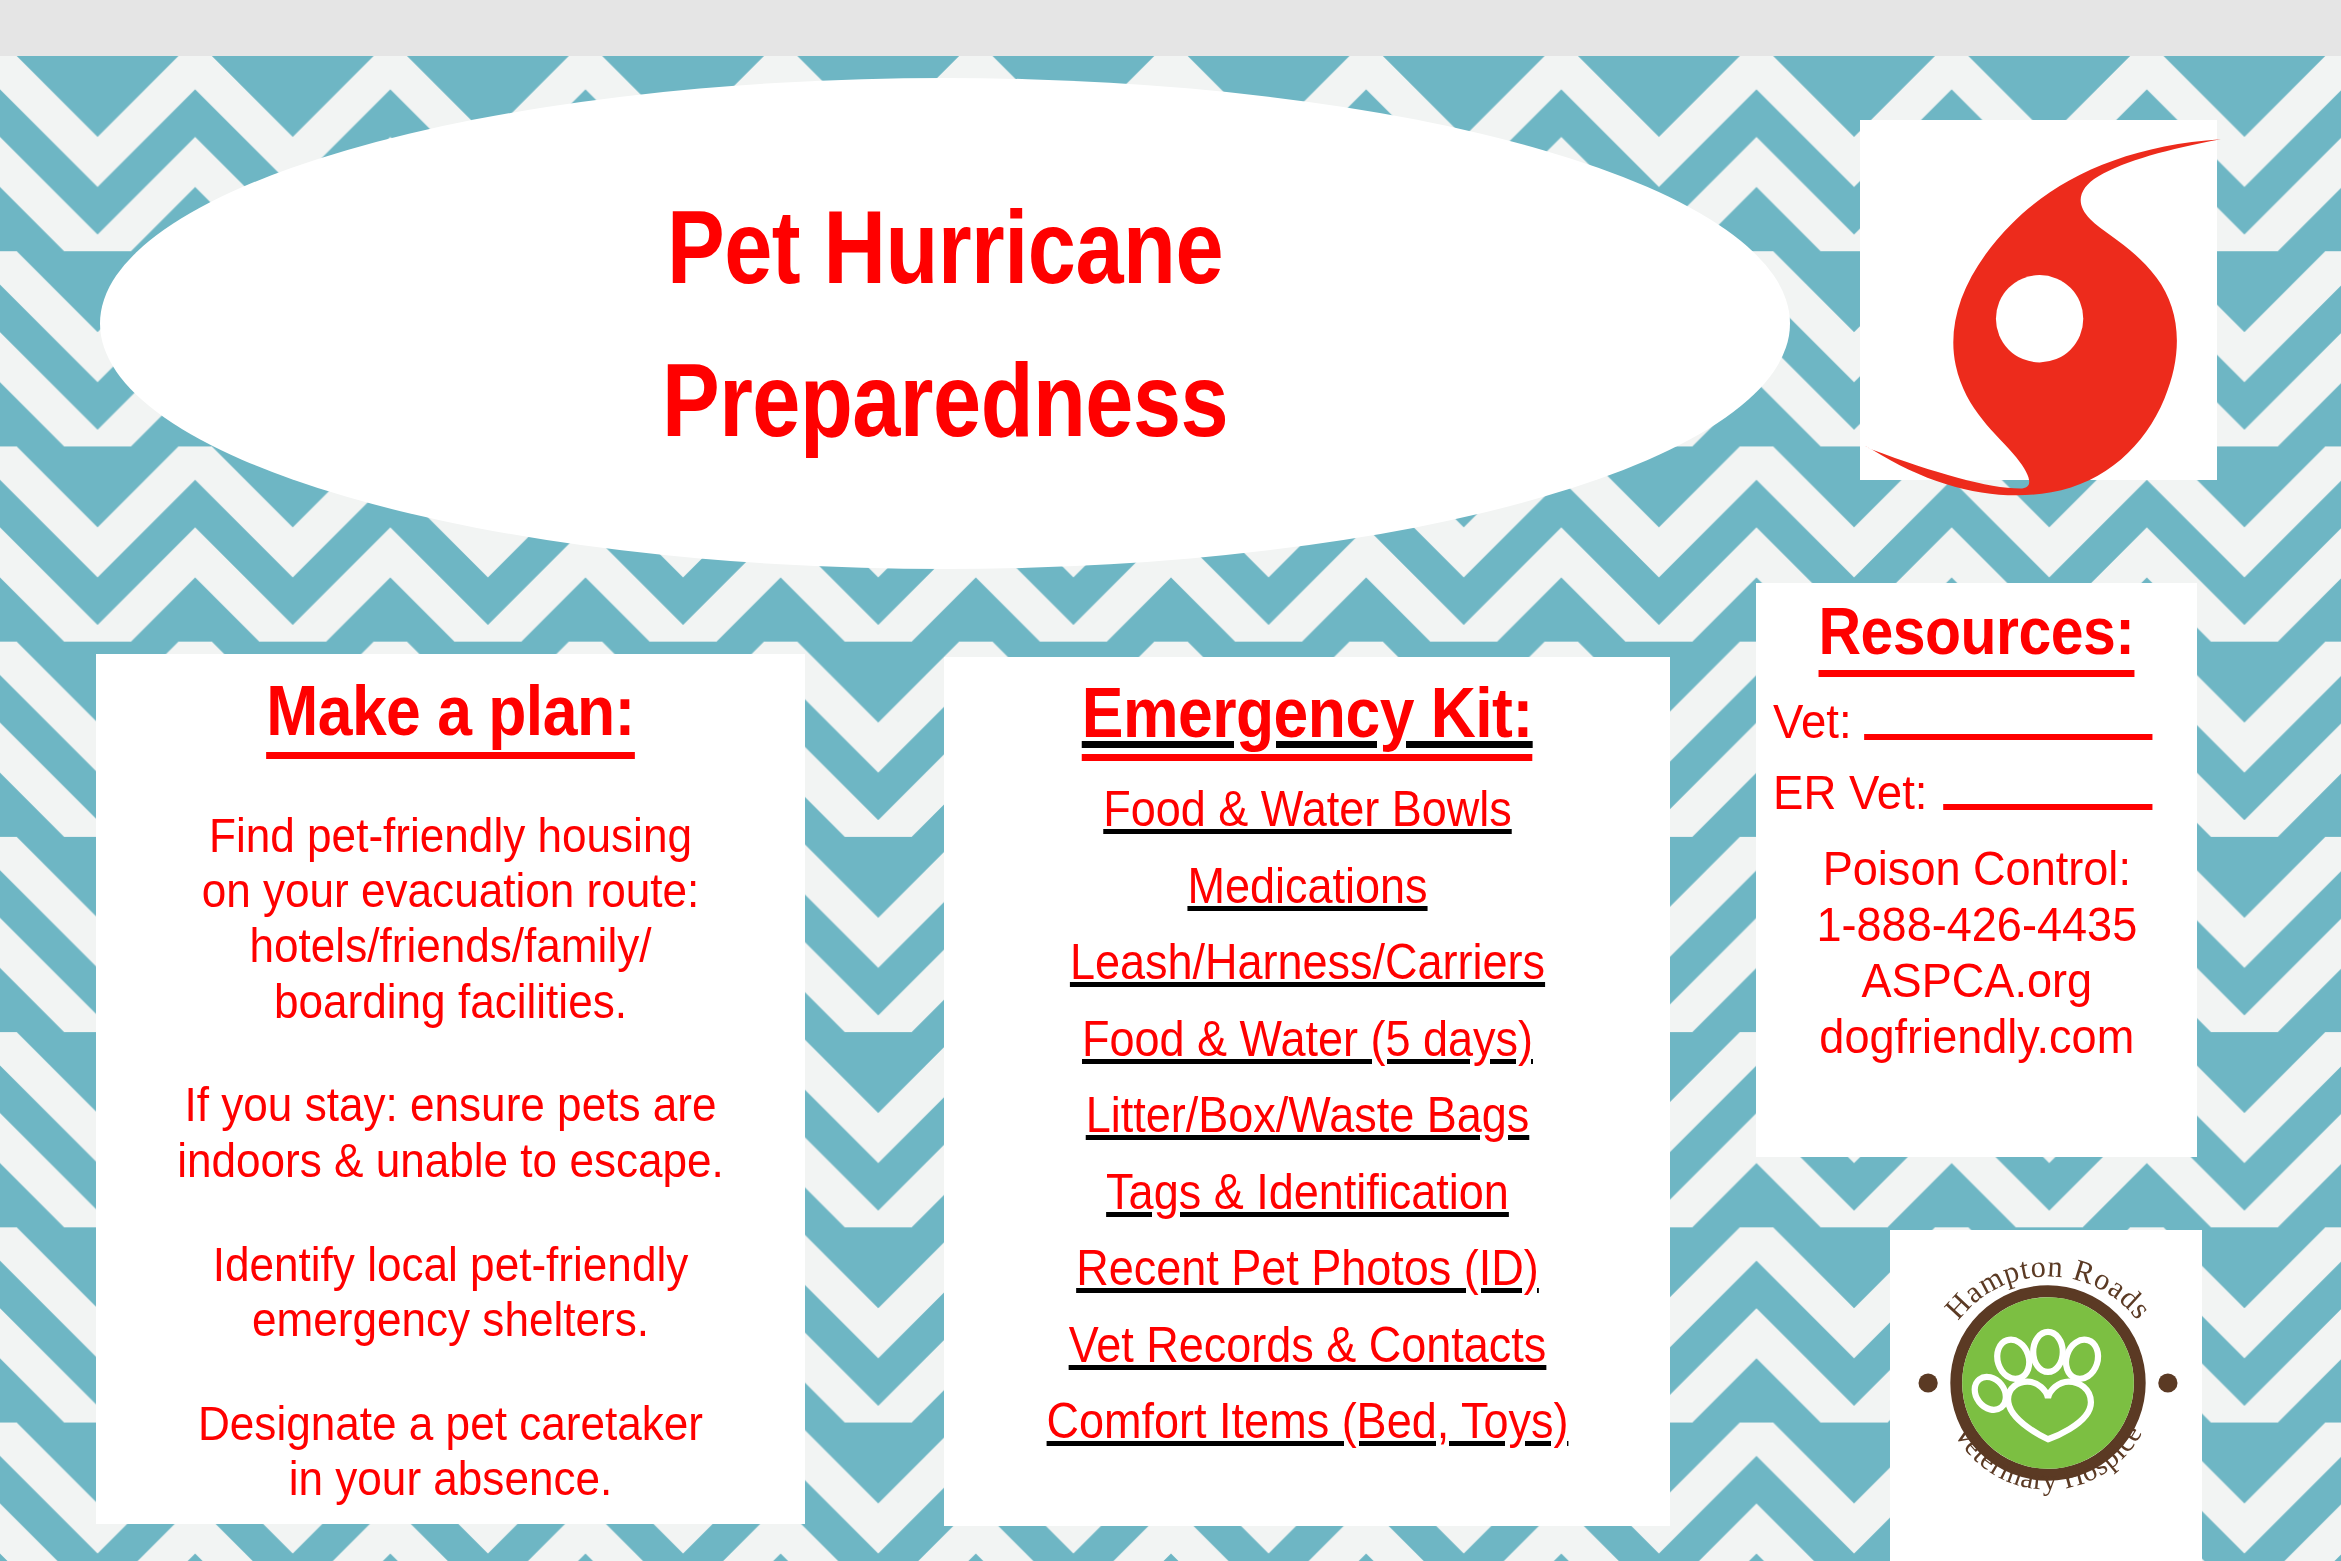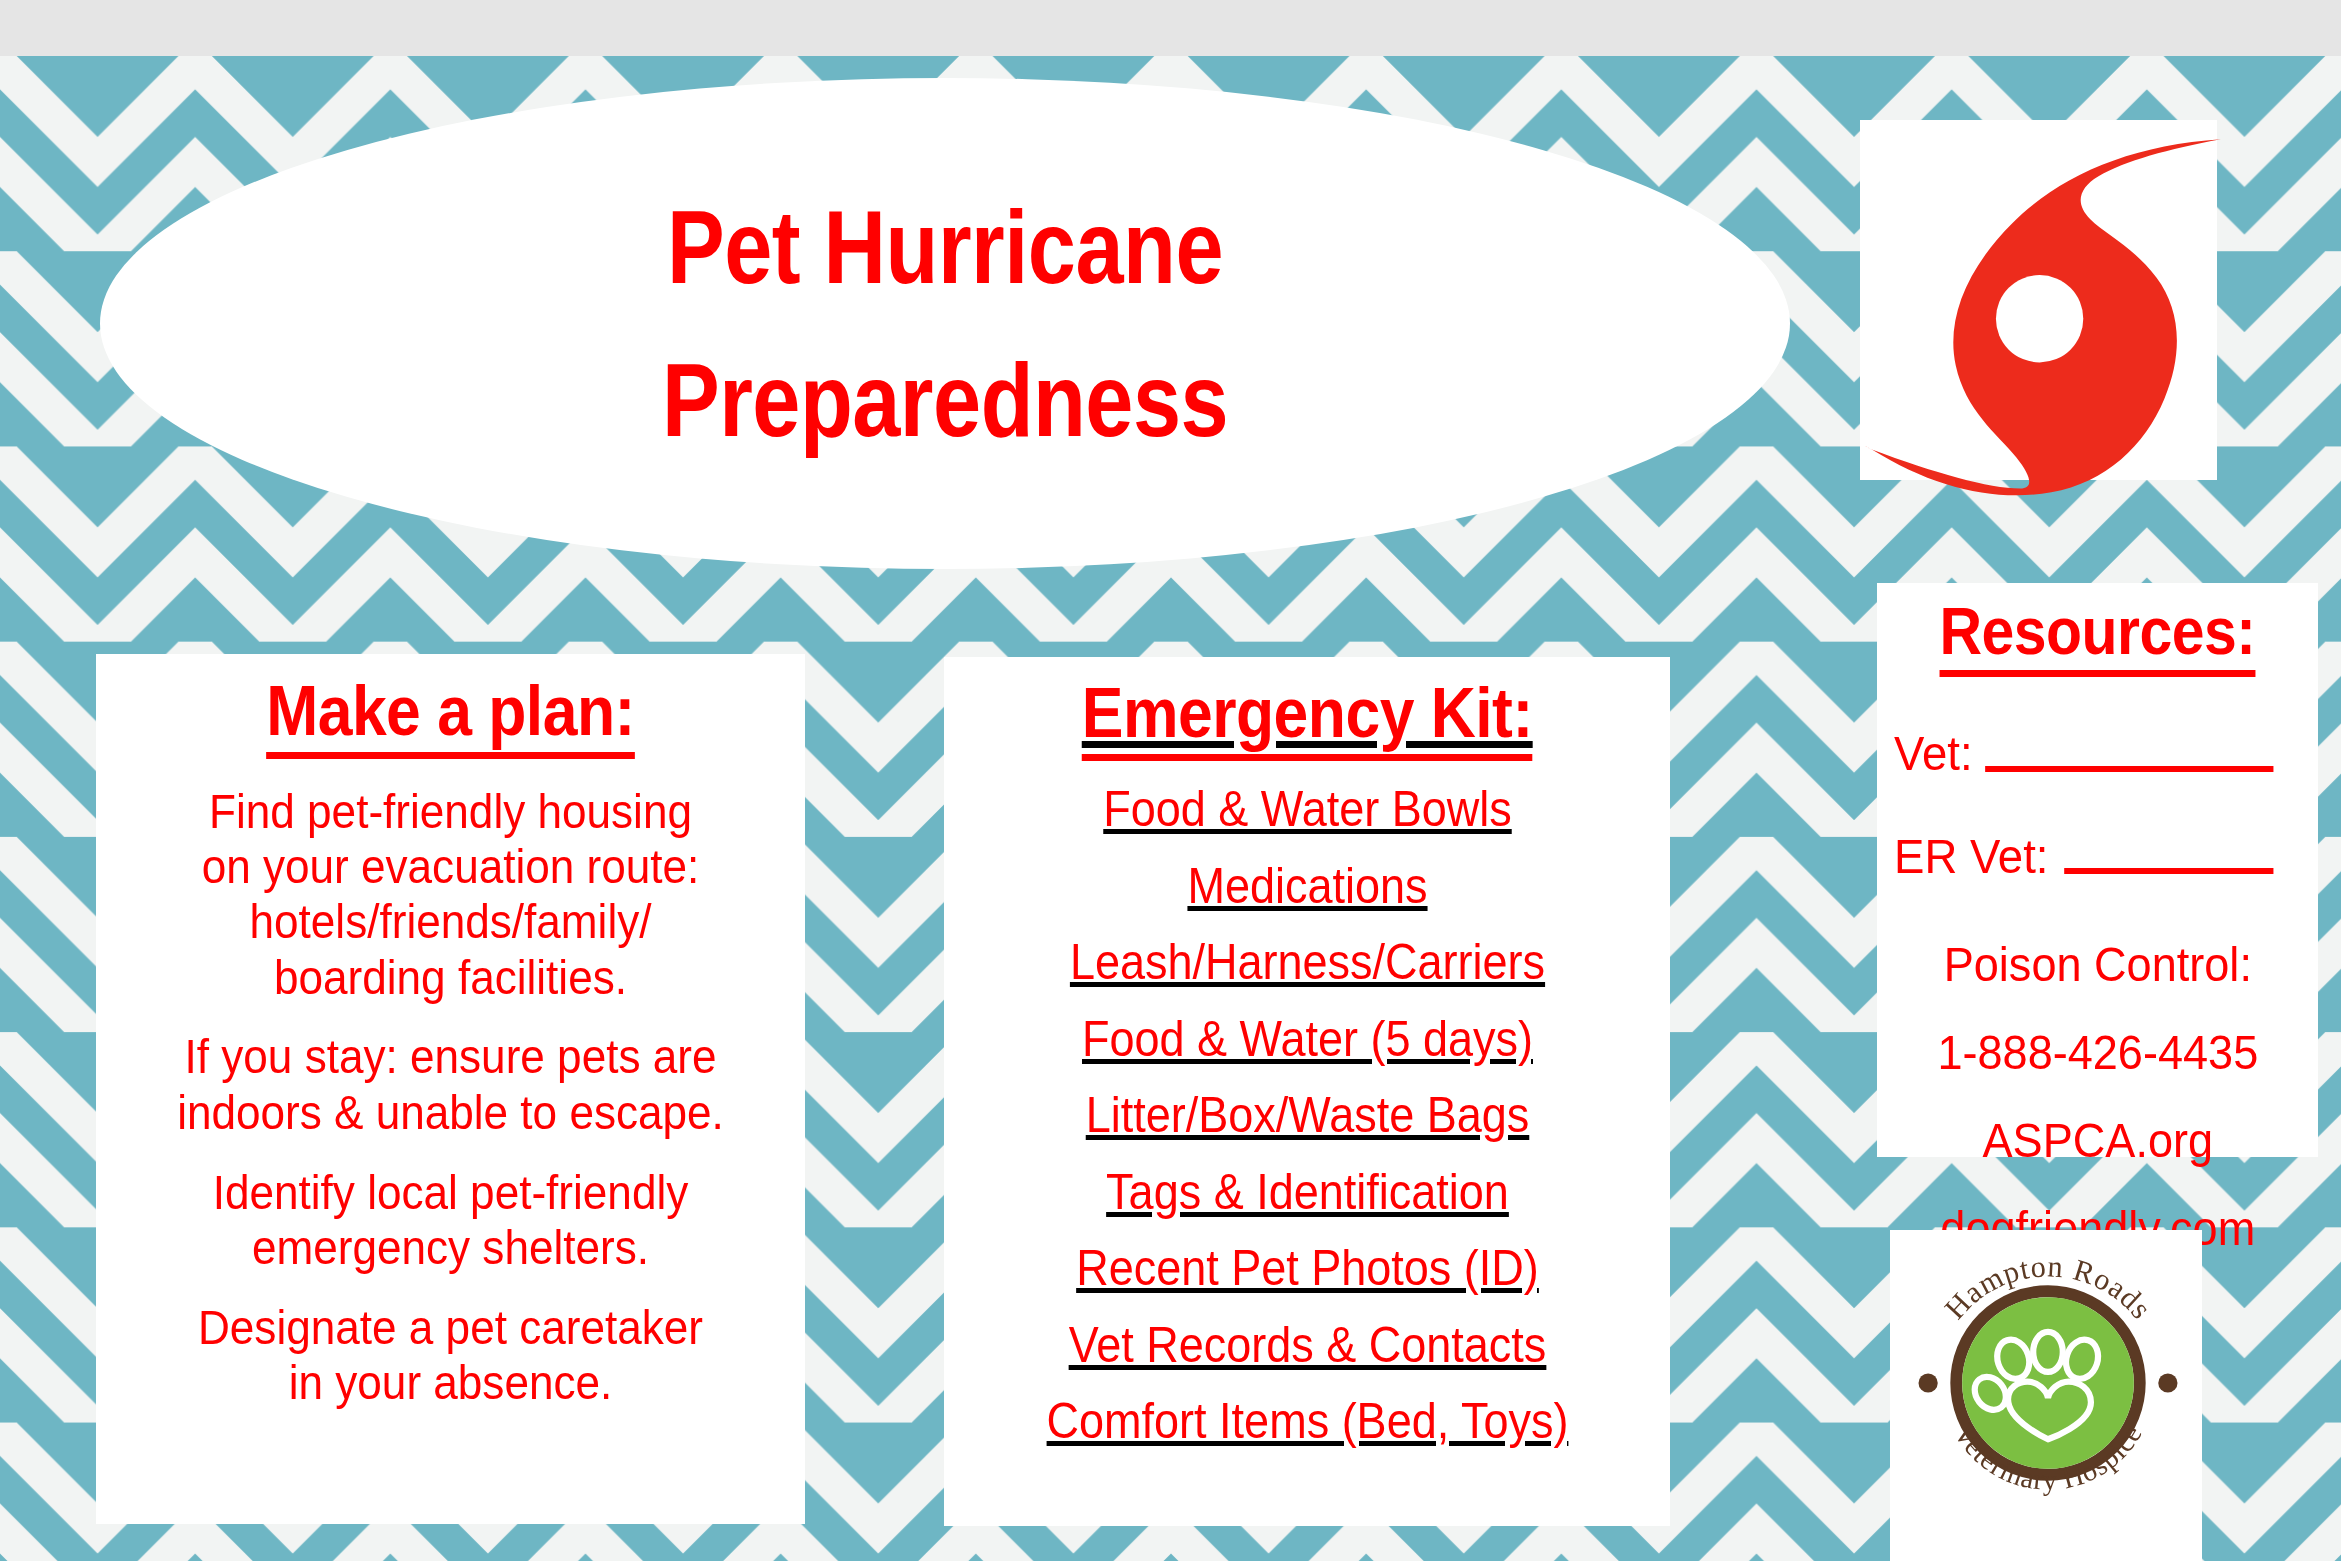--- a/index.html
+++ b/index.html
@@ -84,32 +84,32 @@
     z-index:5;
     display:flex;
     flex-direction:column;
     align-items:center;
   }
 
   #panel-plan{
     left:96px; top:654px;
     width:709px; height:870px;
     padding:20px 19px 11px 19px;
+    gap:24px;
   }
   #panel-kit{
     left:944px; top:657px;
     width:726px; height:869px;
     padding:19px 14.5px 11px 14.5px;
     text-decoration:underline;
   }
   #panel-resources{
-    left:1877px; top:583px;
+    left:1756px; top:583px;
     width:441px; height:574px;
     padding:13.4px 16.7px 14.5px 16.7px;
-    gap:32px;
   }
 
   
   .panel-heading{
     color:#FF0000;
     font-weight:bold;
     font-size:71px;
     line-height:1.05;
     letter-spacing:-0.6px;
     text-align:center;

